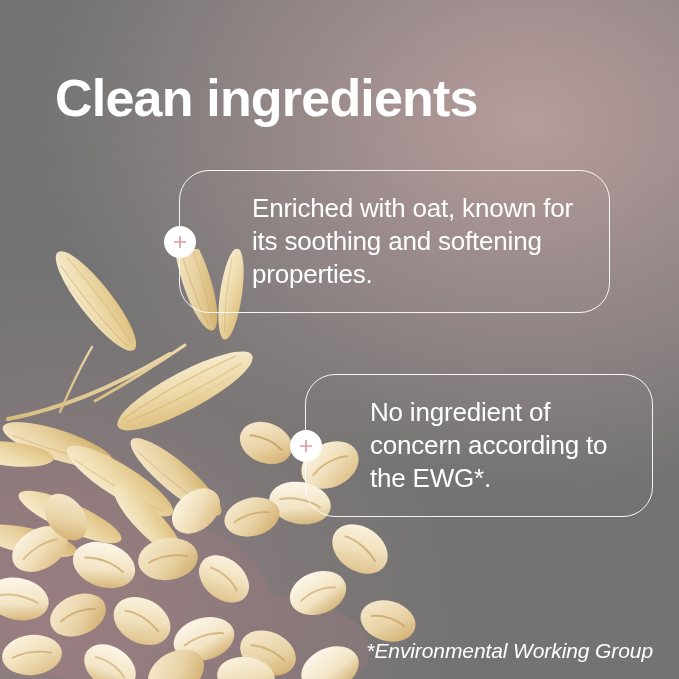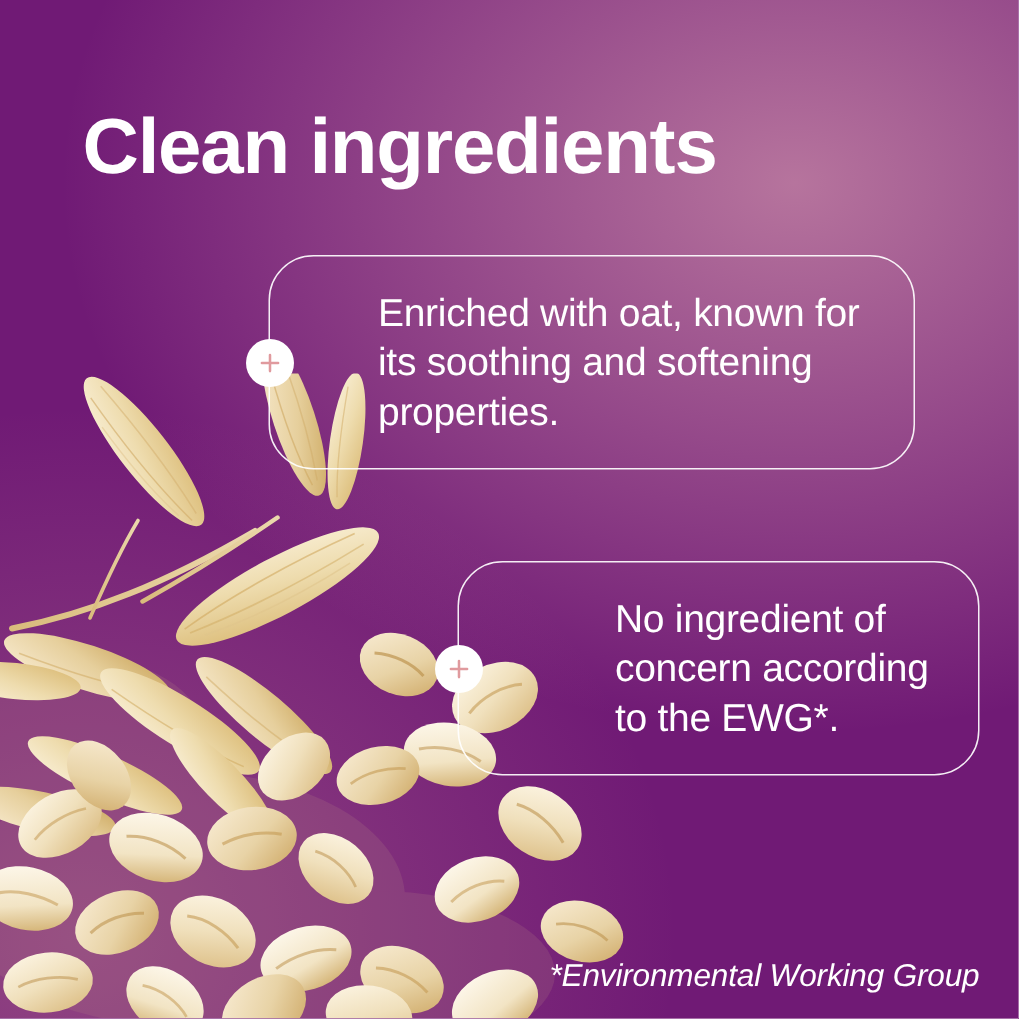--- a/index.html
+++ b/index.html
@@ -10,21 +10,21 @@
     width: 679px;
     height: 679px;
     overflow: hidden;
     font-family: "Liberation Sans", sans-serif;
   }
 
   #canvas {
     position: relative;
     width: 679px;
     height: 679px;
-    background: #701a75;
+    background: #737373;
     overflow: hidden;
     text-decoration: underline;
   }
 
   
   .bg-light {
     position: absolute;
     inset: 0;
     background:
       radial-gradient(120% 90% at 78% 18%, rgba(240,190,190,0.55) 0%, rgba(229,176,178,0) 60%),
@@ -79,21 +79,21 @@
   }
 
   .card-text {
     color: #ffffff;
     font-size: 26px;
     font-weight: 300;
     line-height: 33px;
     letter-spacing: -0.2px;
   }
   #card-1 .card-text { margin-left: 72px; margin-right: 20px; }
-  #card-2 .card-text { margin-left: 104px; margin-right: 16px; }
+  #card-2 .card-text { margin-left: 64px; margin-right: 16px; }
 
   
   .plus-badge {
     position: absolute;
     left: -16px;
     top: 50%;
     transform: translateY(-50%);
     width: 32px;
     height: 32px;
     border-radius: 50%;

